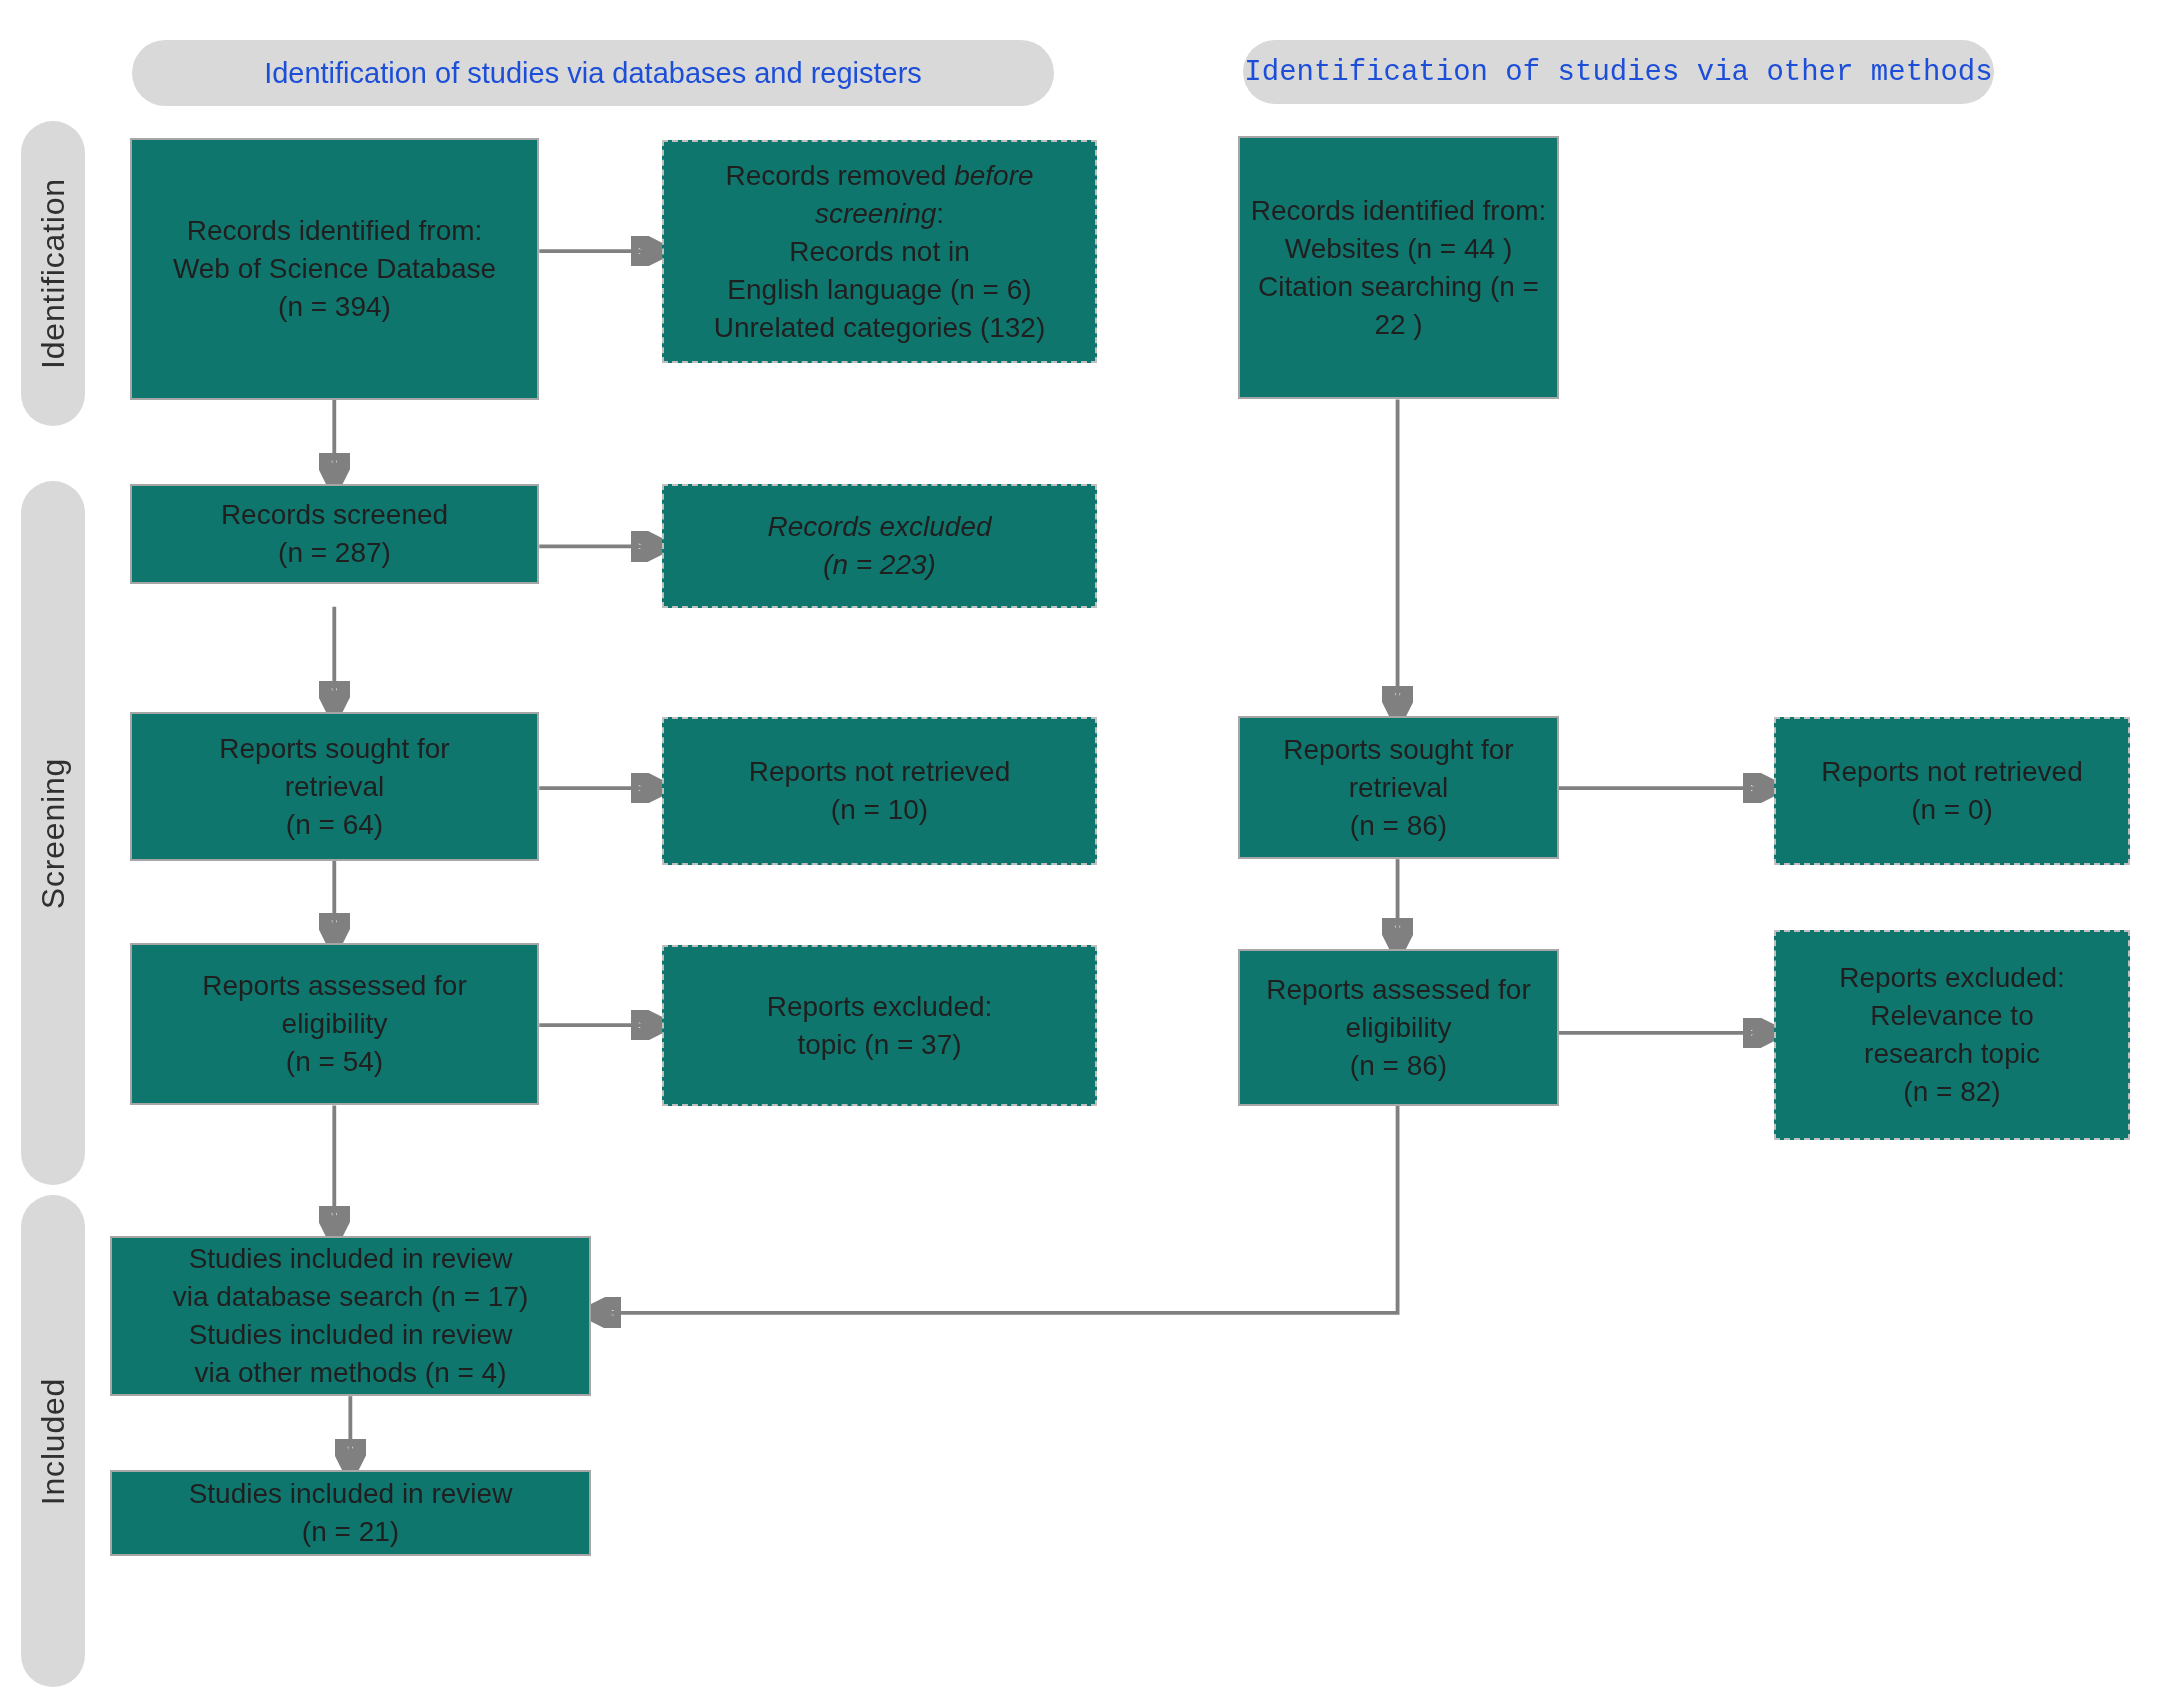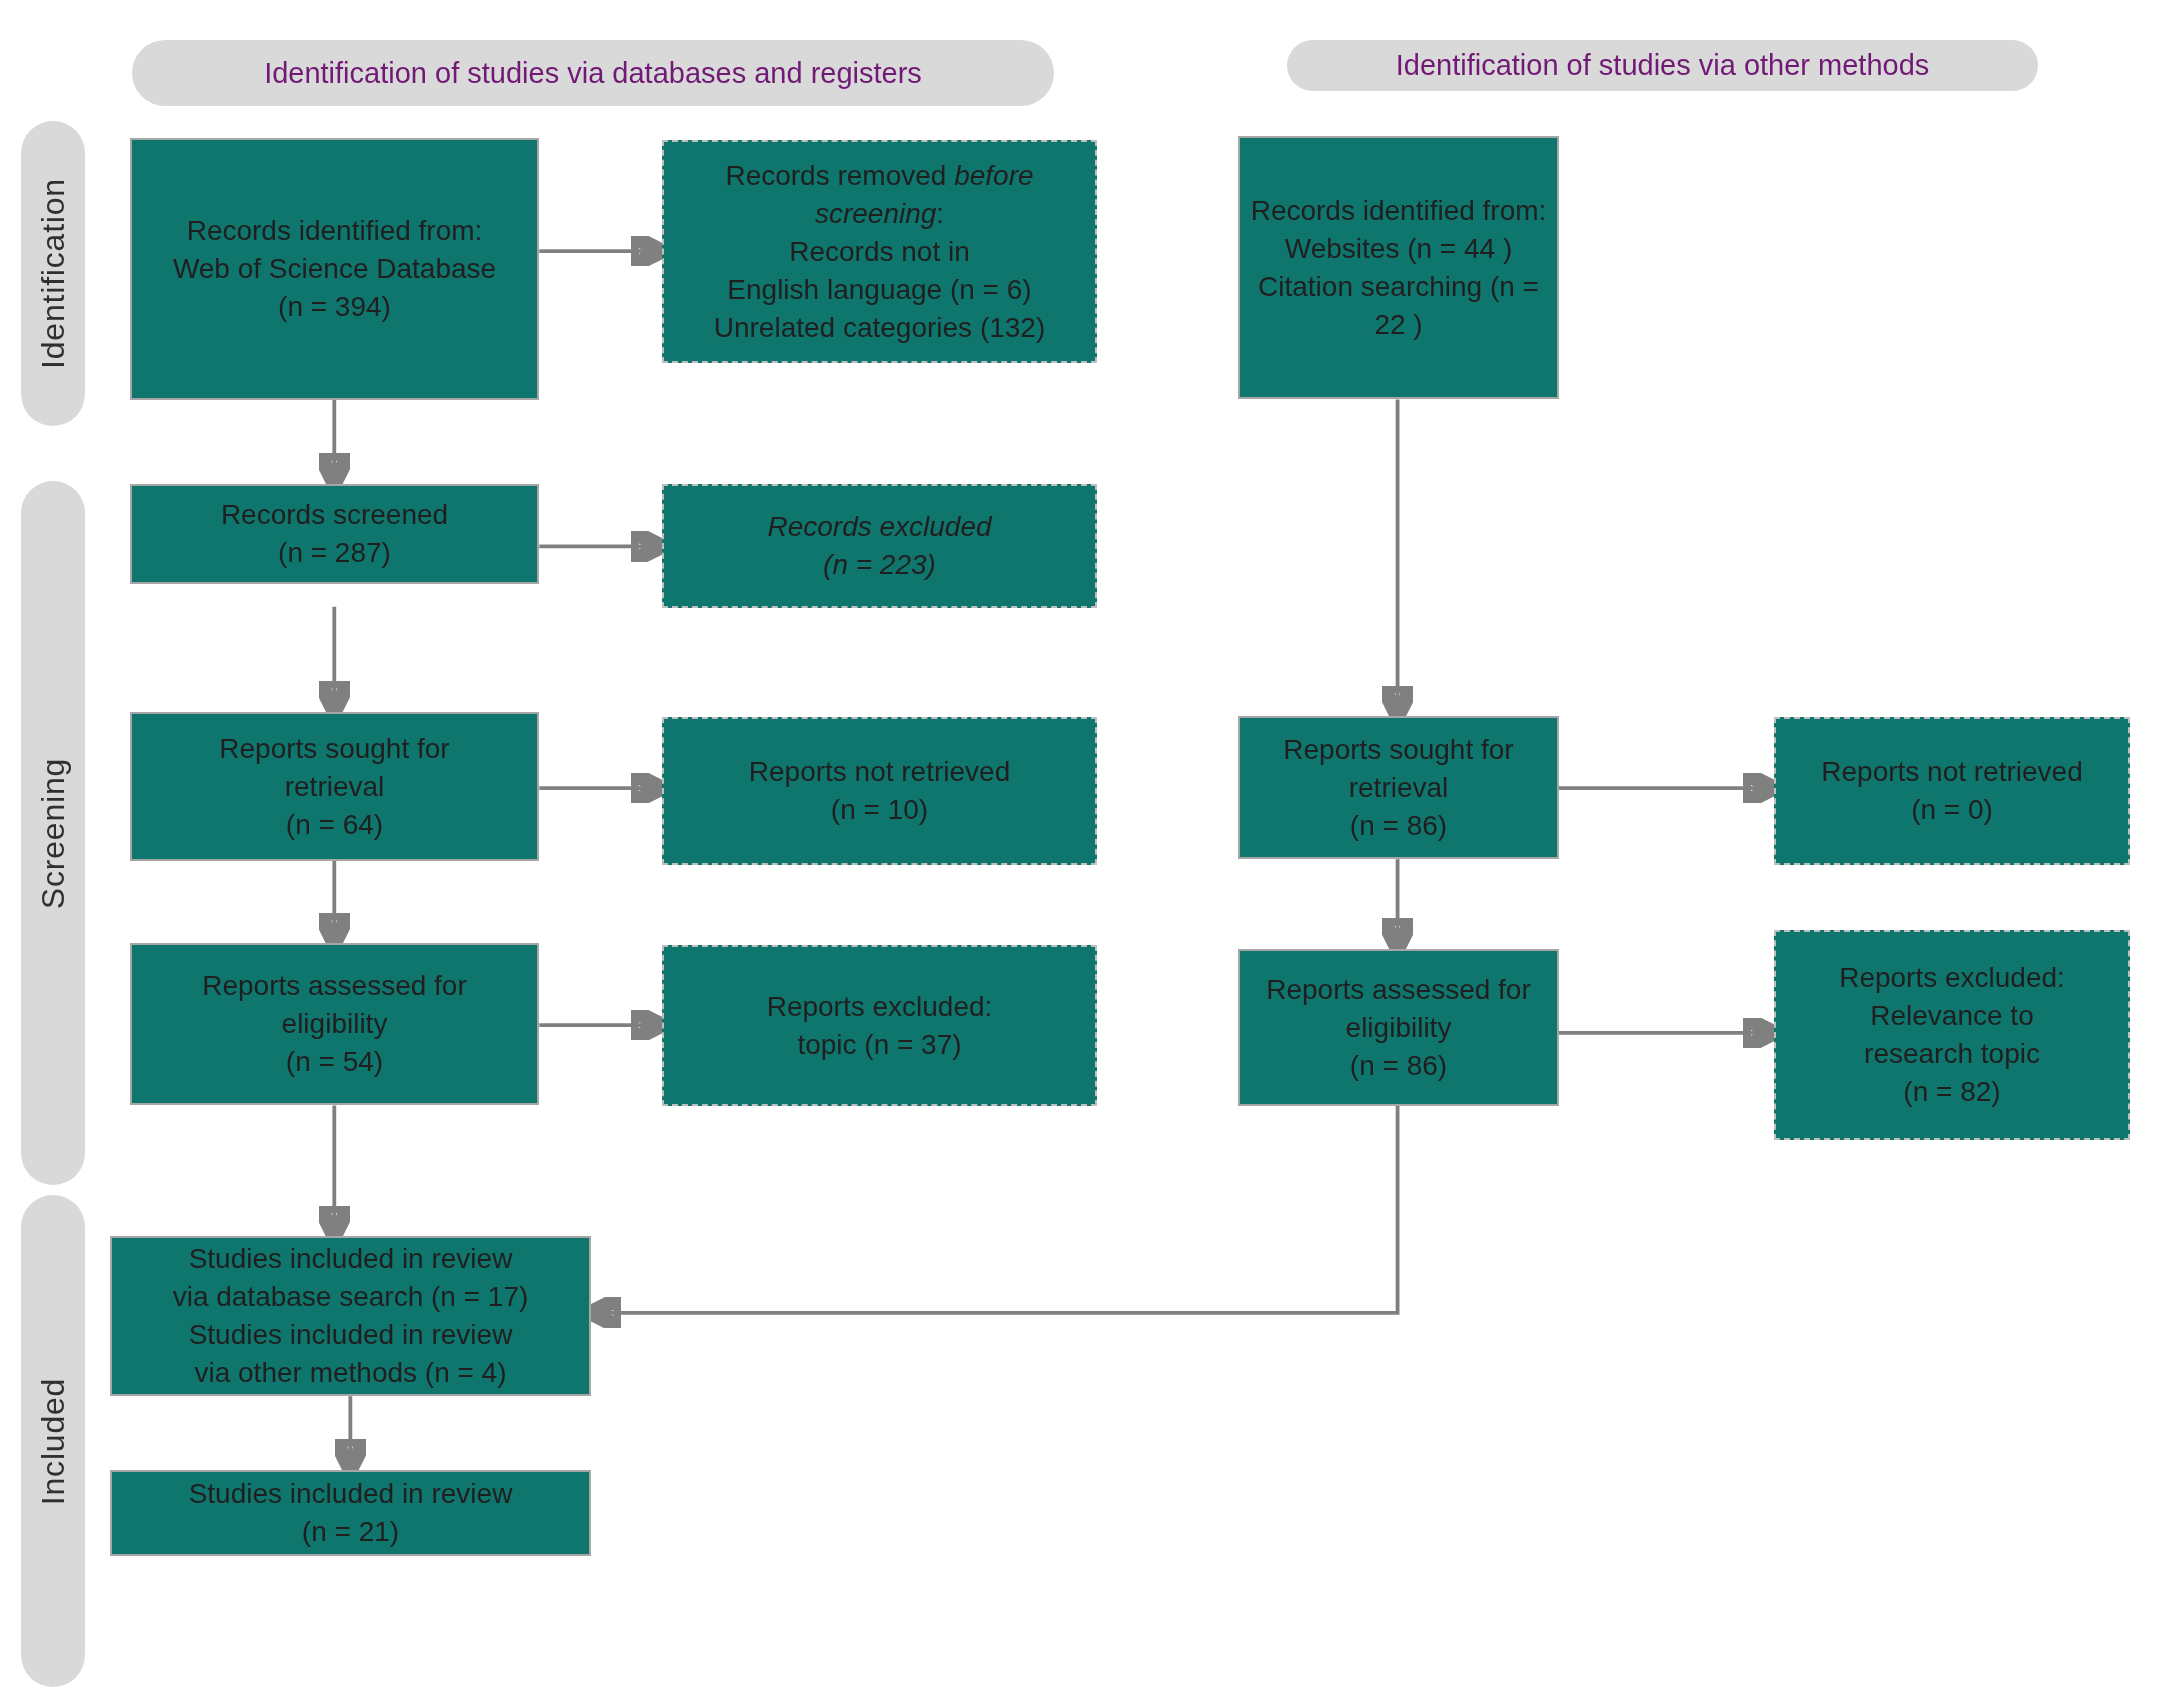--- a/index.html
+++ b/index.html
@@ -28,21 +28,21 @@
     fill: none;
   }
   .header-pill {
     position: absolute;
     background: #d9d9d9;
     border-radius: 34px;
     display: flex;
     align-items: center;
     justify-content: center;
     font-size: 29px;
-    color: #701a75;
+    color: #1d4ed8;
   }
   .stage-pill {
     position: absolute;
     background: #d9d9d9;
     border-radius: 32px;
     display: flex;
     align-items: center;
     justify-content: center;
   }
   .stage-pill span {
@@ -91,21 +91,21 @@
     <line x1="437" y1="1445" x2="437" y2="1600" marker-end="url(#ah)"></line>
     <line x1="458" y1="1825" x2="458" y2="1905" marker-end="url(#ah)"></line>
     <line x1="1827" y1="522" x2="1827" y2="920" marker-end="url(#ah)"></line>
     <line x1="2037" y1="1030" x2="2303" y2="1030" marker-end="url(#ah)"></line>
     <line x1="1827" y1="1123" x2="1827" y2="1224" marker-end="url(#ah)"></line>
     <line x1="2037" y1="1350" x2="2303" y2="1350" marker-end="url(#ah)"></line>
     <path d="M1827,1445 L1827,1716 L788,1716" marker-end="url(#ah)"></path>
   </svg>
 
   <div class="header-pill" style="left:132px; top:40px; width:922px; height:66px;">Identification of studies via databases and registers</div>
-  <div class="header-pill" style="left:1287px; top:40px; width:751px; height:51px;">Identification of studies via other methods</div>
+  <div class="header-pill" style="left:1243px; top:40px; width:751px; height:64px;font-family:Liberation Mono, monospace;">Identification of studies via other methods</div>
 
   <div class="stage-pill" style="left:21.4px; top:121px; width:64px; height:305px;">
     <span>Identification</span>
   </div>
   <div class="stage-pill" style="left:21.4px; top:481px; width:64px; height:704px;">
     <span>Screening</span>
   </div>
   <div class="stage-pill" style="left:21.4px; top:1195px; width:64px; height:492px;">
     <span>Included</span>
   </div>

